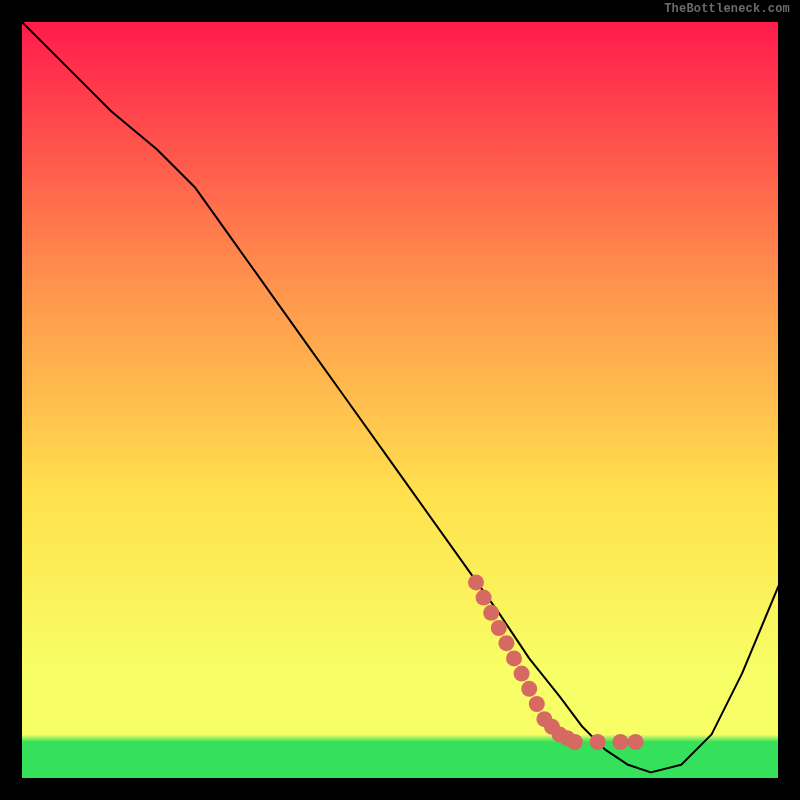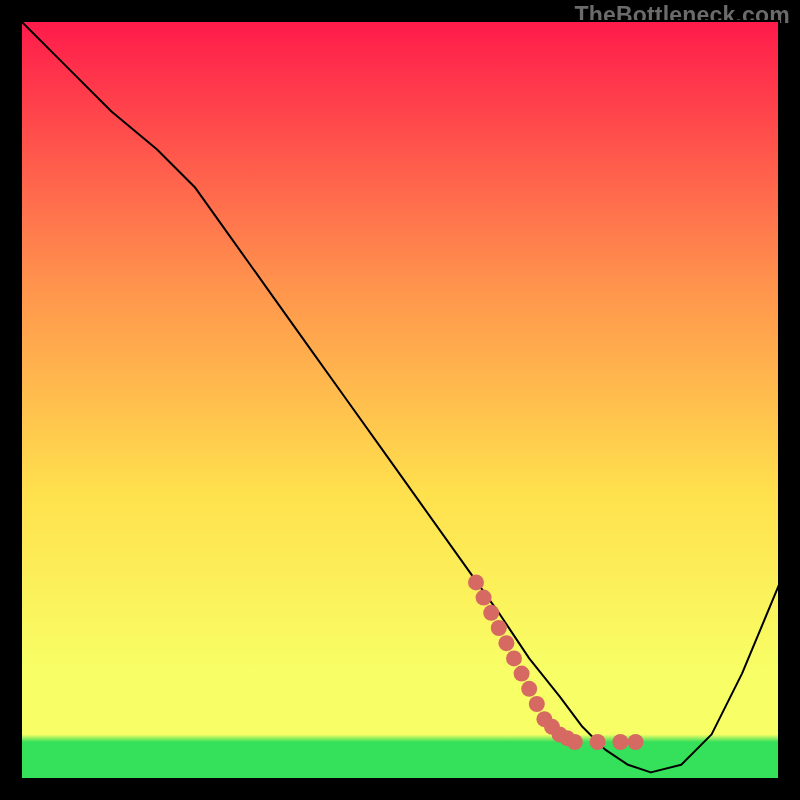--- a/index.html
+++ b/index.html
@@ -15,23 +15,24 @@
     left: 20px;
     top: 20px;
     width: 760px;
     height: 760px;
   }
   .watermark {
     position: absolute;
     top: 2px;
     right: 10px;
     color: #6b6b6b;
-    font-size: 23px;
+    font-size: 12px;
     font-weight: 600;
     letter-spacing: 0.2px;
+    font-family: Liberation Mono, monospace;
   }
 </style>
 </head>
 <body>
 
 <div class="watermark">TheBottleneck.com</div>
 
 <svg class="plot" viewBox="0 0 760 760" preserveAspectRatio="none">
   <defs>
     <linearGradient id="bg-grad" x1="0" y1="0" x2="0" y2="1">

